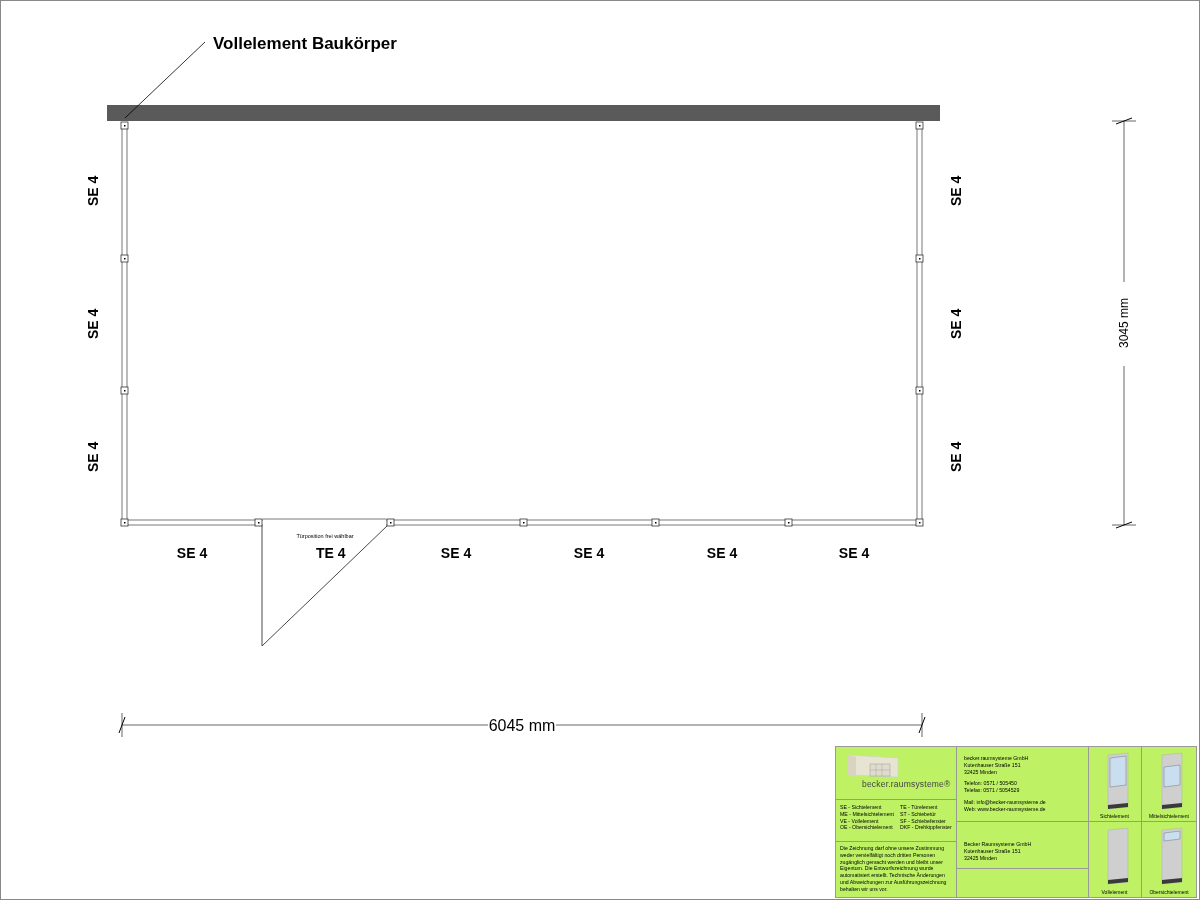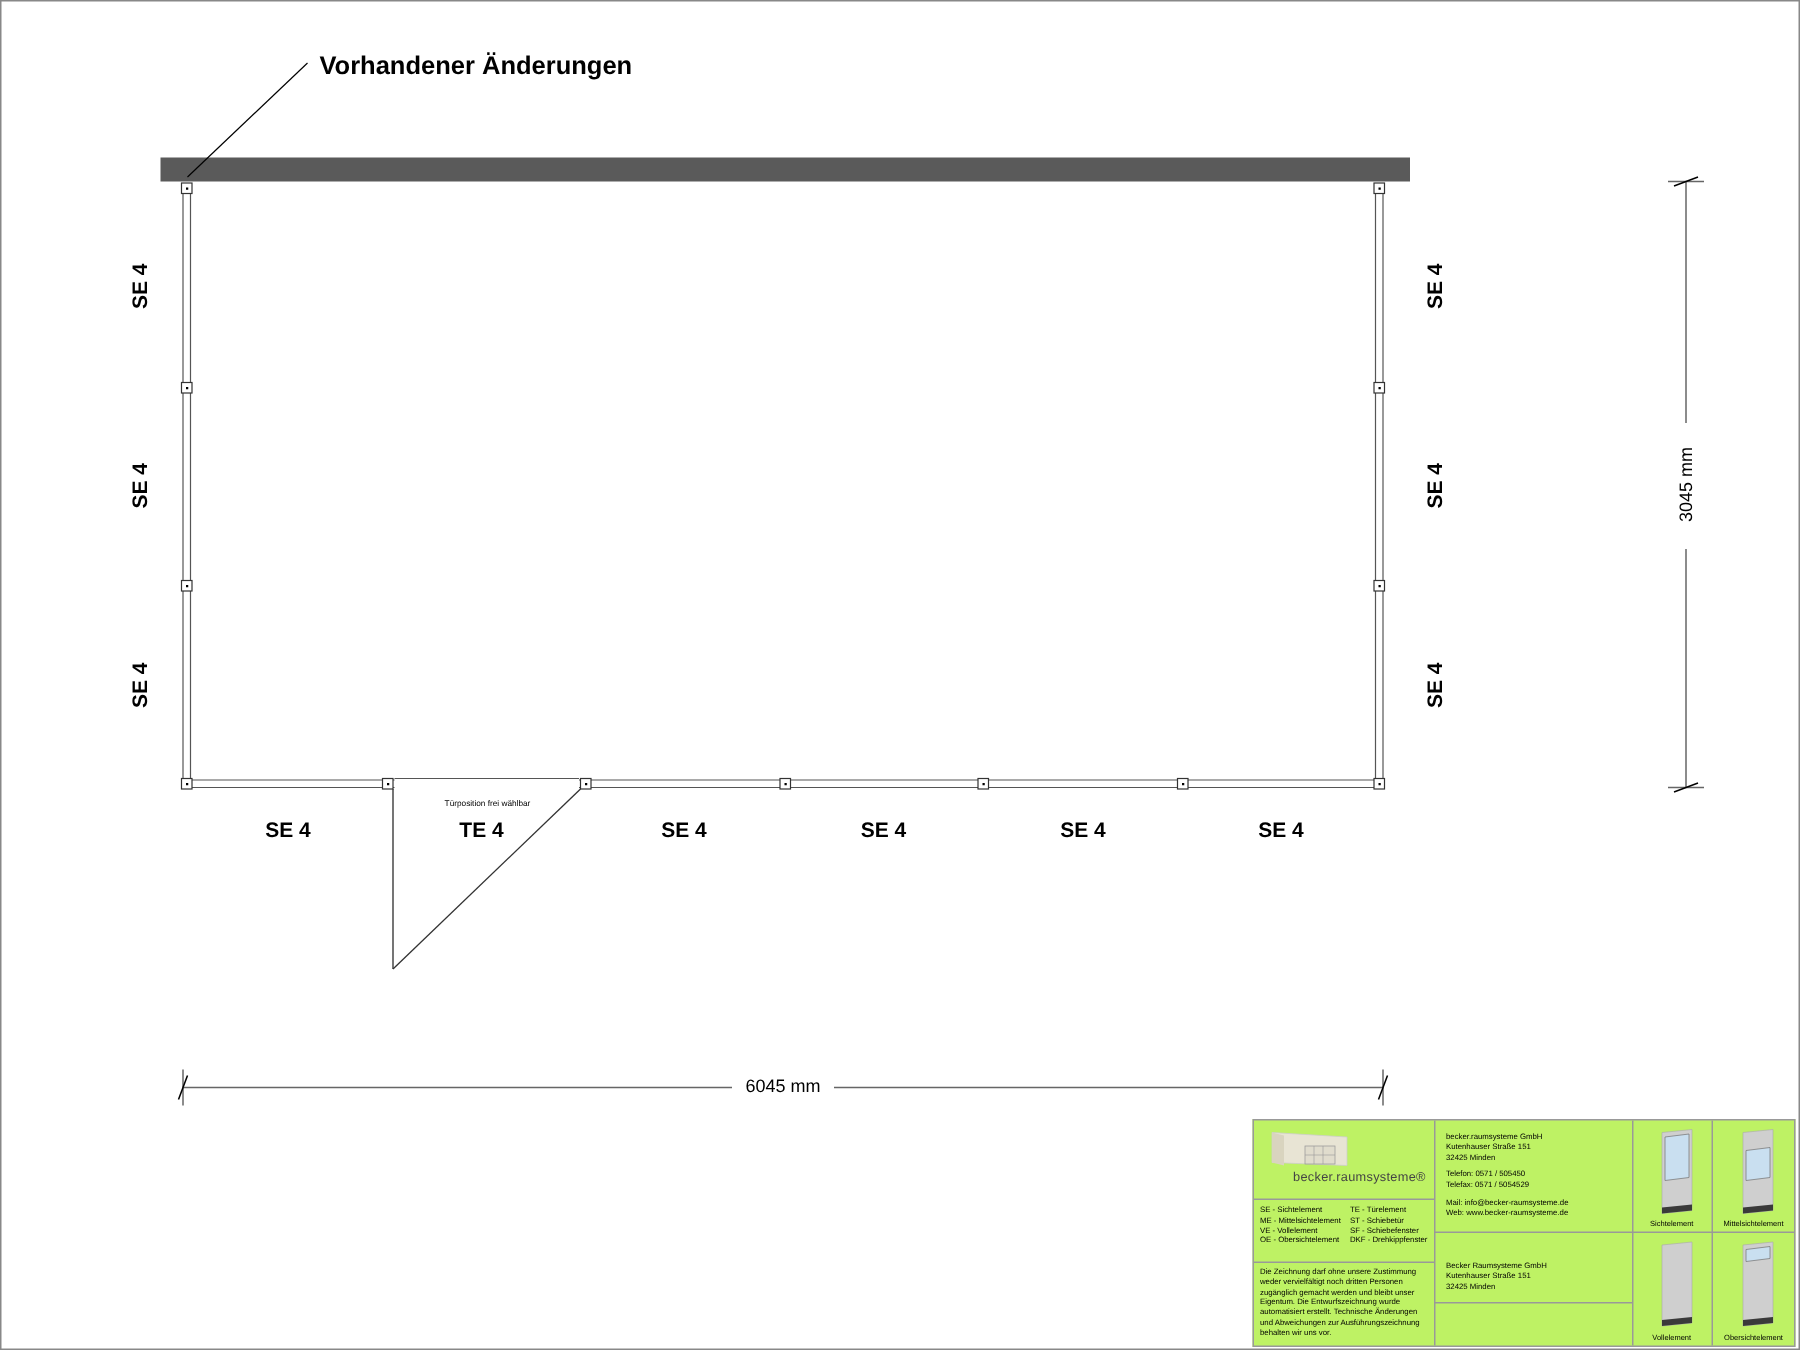--- a/index.html
+++ b/index.html
@@ -98,40 +98,40 @@
   <g stroke="#666" stroke-width="1">
     <line x1="1124" y1="121" x2="1124" y2="282"></line>
     <line x1="1124" y1="366" x2="1124" y2="525"></line>
     <line x1="1112" y1="121" x2="1136" y2="121"></line>
     <line x1="1112" y1="525" x2="1136" y2="525"></line>
     <line x1="1116" y1="124" x2="1132" y2="118" stroke="#000"></line>
     <line x1="1116" y1="528" x2="1132" y2="522" stroke="#000"></line>
   </g>
 </svg>
 
-<div class="lbl" style="left:213px;top:34px;font-size:17px;">Vorhandener Änderungen</div>
+<div class="lbl" style="left:213px;top:34px;font-size:17px;">Vollelement Baukörper</div>
 
 <div class="vlbl" style="left:78px;top:183px;width:30px;text-align:center;">SE 4</div>
 <div class="vlbl" style="left:78px;top:316px;width:30px;text-align:center;">SE 4</div>
 <div class="vlbl" style="left:78px;top:449px;width:30px;text-align:center;">SE 4</div>
 
 <div class="vlbl" style="left:941px;top:183px;width:30px;text-align:center;">SE 4</div>
 <div class="vlbl" style="left:941px;top:316px;width:30px;text-align:center;">SE 4</div>
 <div class="vlbl" style="left:941px;top:449px;width:30px;text-align:center;">SE 4</div>
 
 <div class="lbl" style="left:170px;top:545px;width:44px;text-align:center;">SE 4</div>
-<div class="lbl" style="left:299px;top:545px;width:44px;text-align:center;">TE 4</div>
+<div class="lbl" style="left:316px;top:545px;width:44px;text-align:left;">TE 4</div>
 <div class="lbl" style="left:434px;top:545px;width:44px;text-align:center;">SE 4</div>
 <div class="lbl" style="left:567px;top:545px;width:44px;text-align:center;">SE 4</div>
 <div class="lbl" style="left:700px;top:545px;width:44px;text-align:center;">SE 4</div>
 <div class="lbl" style="left:832px;top:545px;width:44px;text-align:center;">SE 4</div>
 
 <div style="position:absolute;left:280px;top:533px;width:90px;text-align:center;font-size:5.5px;">Türposition frei wählbar</div>
 
-<div style="position:absolute;left:488px;top:717px;width:68px;text-align:center;font-size:12px;">6045 mm</div>
+<div style="position:absolute;left:488px;top:717px;width:68px;text-align:center;font-size:16px;">6045 mm</div>
 <div style="position:absolute;left:1090px;top:316px;width:68px;text-align:center;font-size:12px;transform:rotate(-90deg);">3045 mm</div>
 
 <div class="tb">
   <div class="c1">
     <div class="logo">
       <svg width="120" height="52" style="position:absolute;left:0;top:0;">
         <polygon points="12,8 62,11 62,30 12,28" fill="#e8e4d4" stroke="#ccc" stroke-width="0.5"></polygon>
         <polygon points="12,8 20,10 20,30 12,28" fill="#d9d4bf"></polygon>
         <rect x="34" y="17" width="20" height="12" fill="#e0dccd" stroke="#999" stroke-width="0.5"></rect>
         <line x1="40" y1="17" x2="40" y2="29" stroke="#999" stroke-width="0.4"></line>

